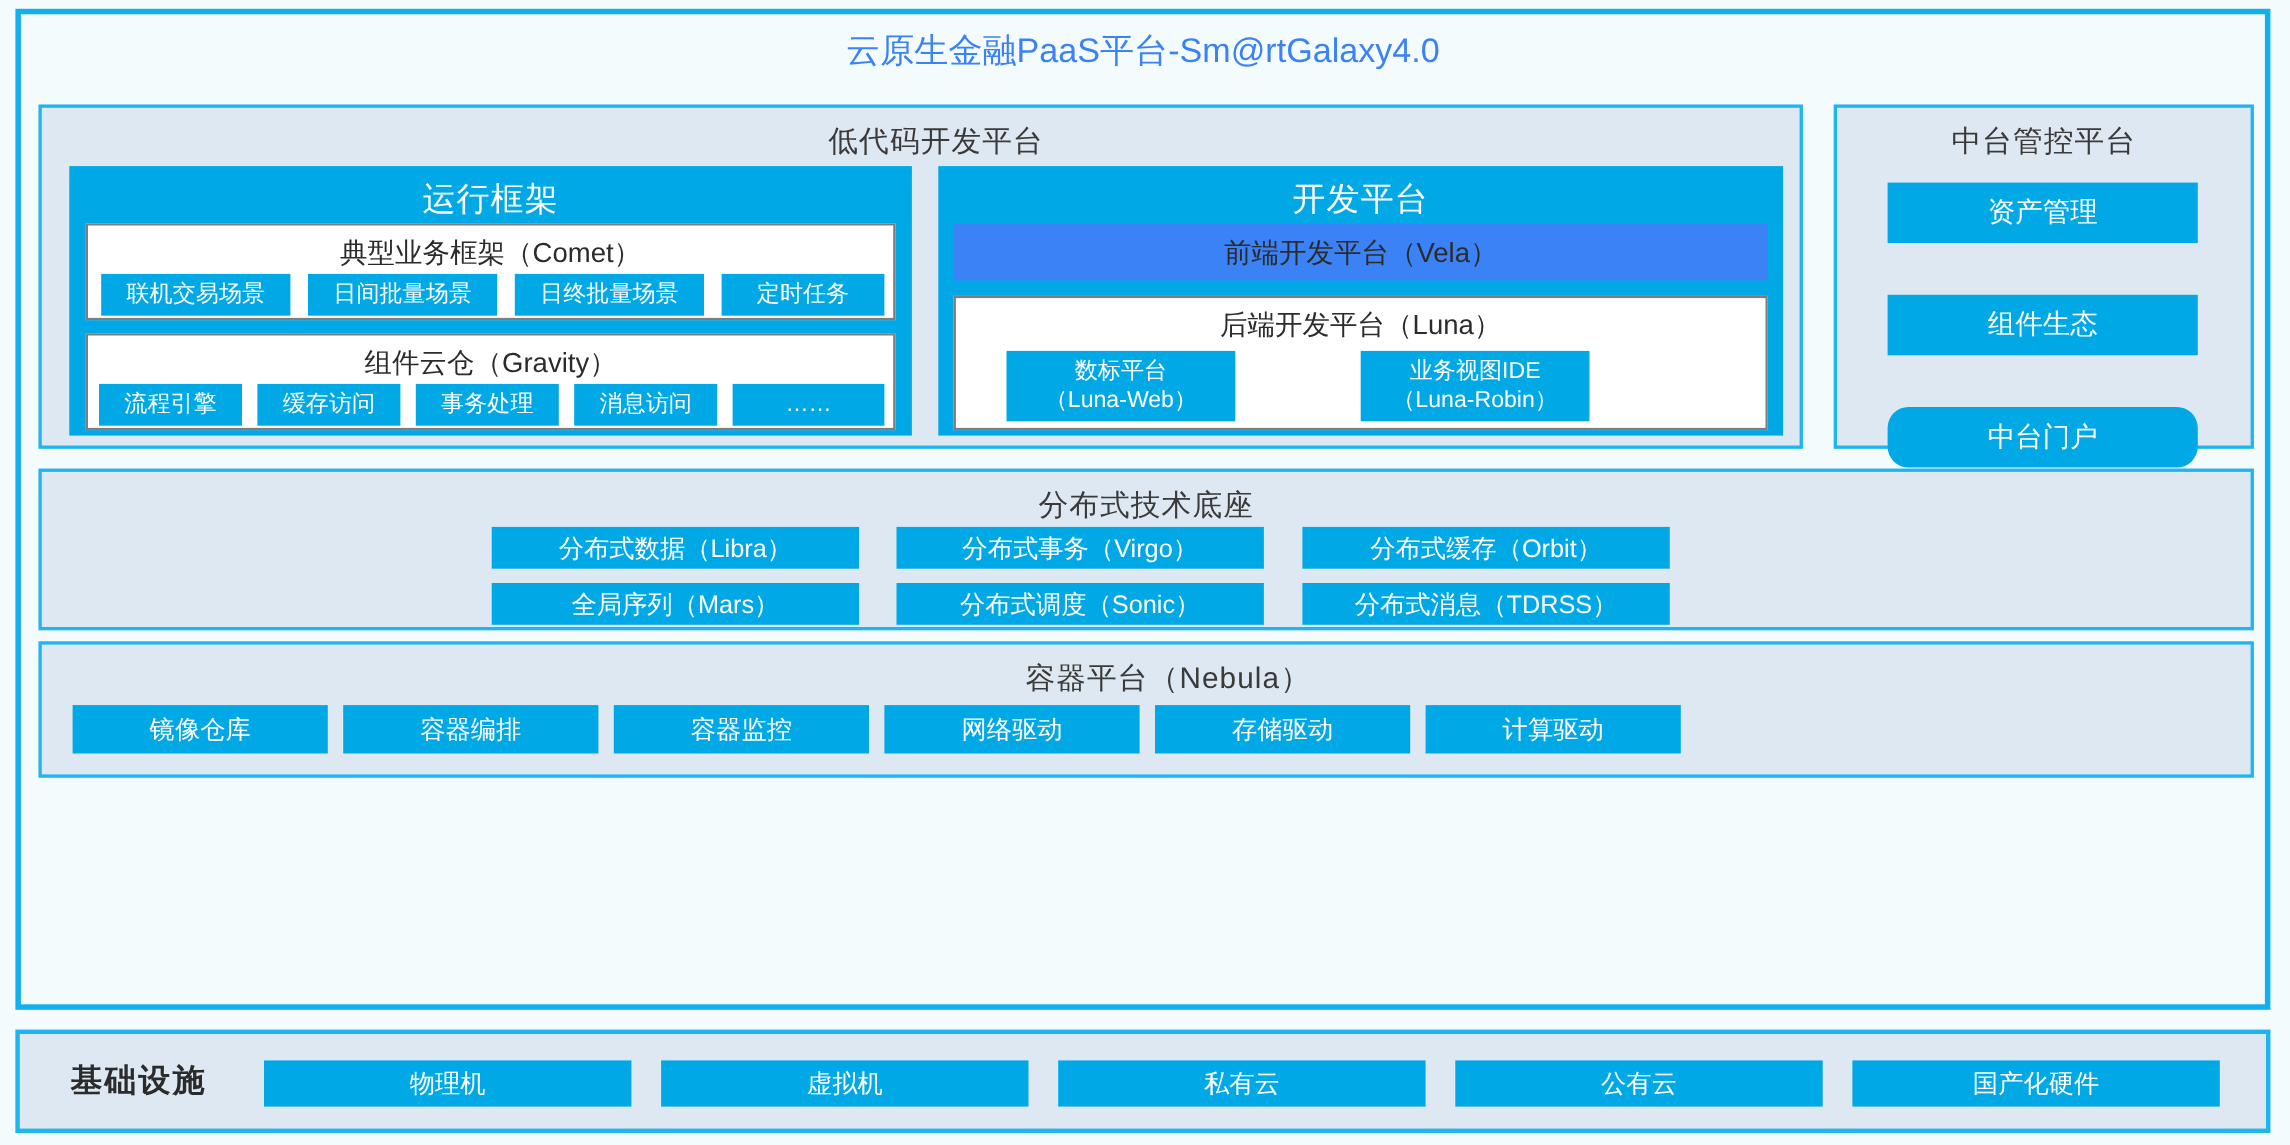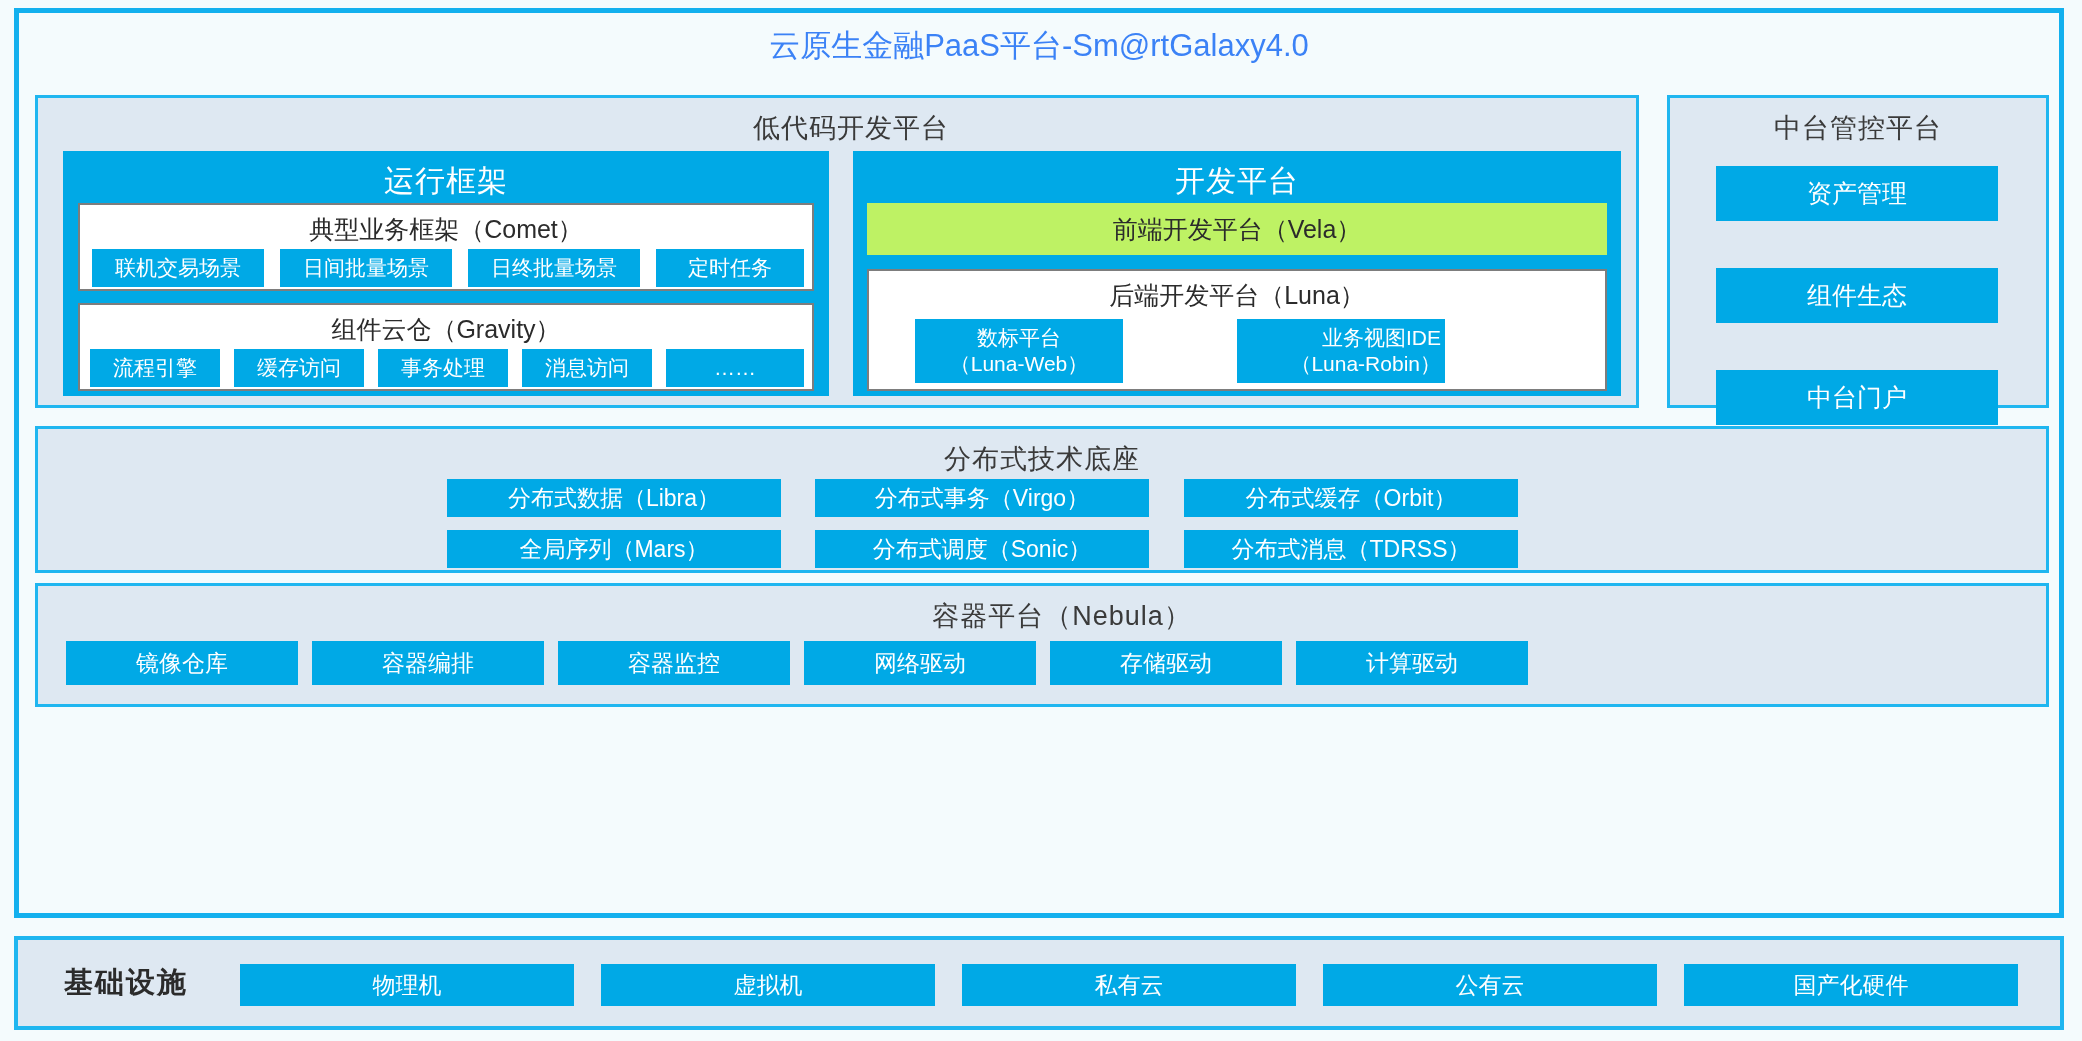--- a/index.html
+++ b/index.html
@@ -81,21 +81,21 @@
     box-sizing: border-box;
   }
   .white-card-title {
     text-align: center;
     font-size: 25px;
     color: #2b2b2b;
     padding-top: 8px;
   }
   .plain-white-card {
     position: absolute;
-    background: #bef264;
+    background: #3b82f6;
     box-sizing: border-box;
     display: flex;
     align-items: center;
     justify-content: center;
     font-size: 25px;
     color: #2b2b2b;
   }
 
   
   .tile {
@@ -175,33 +175,33 @@
         <div class="blue-block-title">开发平台</div>
 
         <div class="plain-white-card" style="left:14px; top:52px; width:740px; height:52px;">前端开发平台（Vela）</div>
 
         <div class="white-card" style="left:14px; top:118px; width:740px; height:122px;">
           <div class="white-card-title">后端开发平台（Luna）</div>
           <div class="tile sm" style="left:46px; top:48px; width:208px; height:64px; flex-direction:column;">
             <span class="sub">数标平台</span>
             <span class="sub">（Luna-Web）</span>
           </div>
-          <div class="tile sm" style="left:368px; top:48px; width:208px; height:64px; flex-direction:column;align-items:flex-end;">
+          <div class="tile sm" style="left:368px; top:48px; width:208px; height:64px; flex-direction:column;">
             <span class="sub">业务视图IDE</span>
             <span class="sub">（Luna-Robin）</span>
           </div>
         </div>
       </div>
     </div>
 
     <div class="panel" style="left:1648px; top:82px; width:382px; height:313px;">
       <div class="panel-title">中台管控平台</div>
       <div class="tile lg" style="left:46px; top:68px; width:282px; height:55px;">资产管理</div>
       <div class="tile lg" style="left:46px; top:170px; width:282px; height:55px;">组件生态</div>
-      <div class="tile lg" style="left:46px; top:272px; width:282px; height:55px;">中台门户</div>
+      <div class="tile lg" style="left:46px; top:272px; width:282px; height:55px;border-radius:19px;">中台门户</div>
     </div>
 
     <div class="panel" style="left:16px; top:413px; width:2014px; height:147px;">
       <div class="panel-title">分布式技术底座</div>
 
 
       <div class="tile md" style="left:409px; top:50px; width:334px; height:38px;">分布式数据（Libra）</div>
       <div class="tile md" style="left:409px; top:101px; width:334px; height:38px;">全局序列（Mars）</div>
 
       <div class="tile md" style="left:777px; top:50px; width:334px; height:38px;">分布式事务（Virgo）</div>

